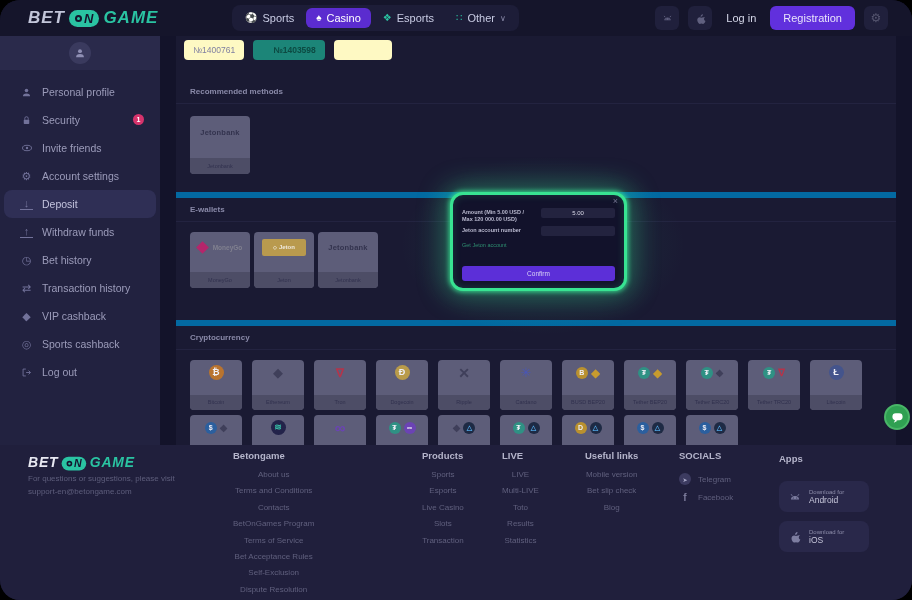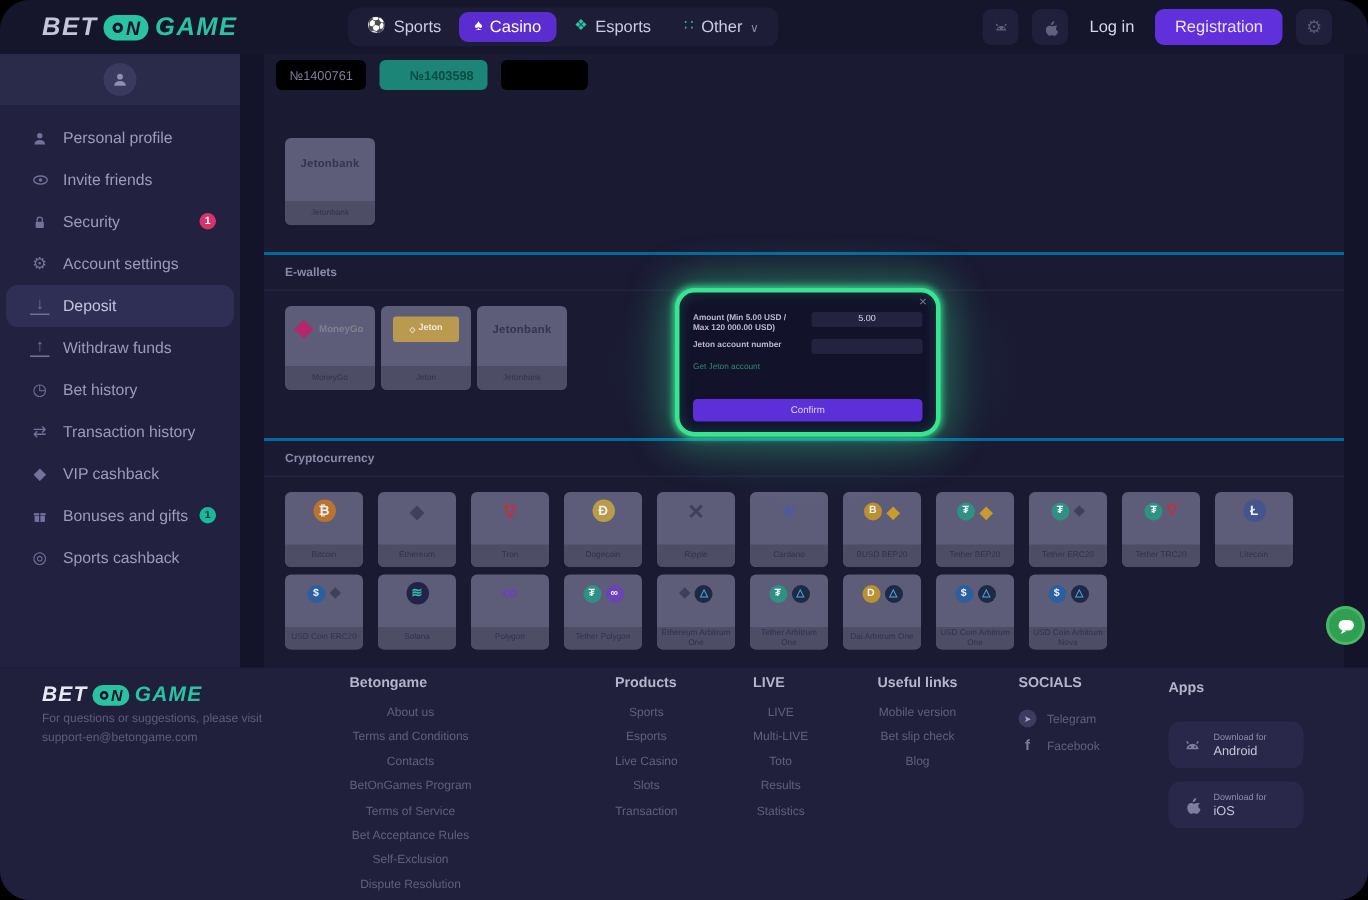--- a/index.html
+++ b/index.html
@@ -35,26 +35,26 @@
   .side-item.active{background:#2f2f55;color:#c4c4de;}
   .s-ico{width:13px;display:flex;justify-content:center;color:#72729a;font-size:11px;line-height:1;flex:none;}
   .badge{position:absolute;right:12px;top:8px;width:11px;height:11px;border-radius:50%;font-size:7px;color:#fff;
          display:flex;align-items:center;justify-content:center;font-weight:bold;}
   .badge.red{background:#d6336c;}
   .badge.teal{background:#18b89a;color:#0e2e27;}
 
   
   .main{position:absolute;left:176px;top:36px;width:720px;height:409px;background:#1a1a33;z-index:2;}
   .tabs{display:flex;gap:9px;margin:4px 0 0 8px;}
-  .tab{height:20px;min-width:57px;background:#000000;border-radius:4px;color:#7f7fa0;font-size:8.5px;
+  .tab{height:20px;min-width:57px;background:#fef9c3;border-radius:4px;color:#7f7fa0;font-size:8.5px;
        display:flex;align-items:center;justify-content:center;padding:0 9px;cursor:pointer;}
   .tab.active{background:#1c8578;color:#0c4a42;font-weight:bold;padding-left:20px;}
   .tab.blank{width:58px;}
   .sec-h{height:24px;line-height:24px;padding:0 14px;border-bottom:1px solid #232340;font-size:8px;color:#8a8aa9;font-weight:bold;}
-  .sec2,.sec3{border-top:2px solid #0369a1;}
+  .sec2,.sec3{border-top:6px solid #0369a1;}
   .sec1{margin-top:20px;}
   .sec2{margin-top:4px;}
   .sec3{margin-top:18px;}
   .cards{display:flex;gap:4px;padding:12px 14px 14px;}
   .cards.crypto{gap:10px;padding:10px 14px 0;}
   .cards.crypto.r2{padding-top:5px;}
   .card{width:60px;height:58px;background:#5d5d79;border-radius:4px;overflow:hidden;display:flex;flex-direction:column;cursor:pointer;gap:10px;}
   .card.cc{width:52px;height:50px;}
   .card-logo{flex:1;display:flex;align-items:center;justify-content:center;gap:3px;}
   .card-label{height:16px;background:#4d4d66;font-size:5.5px;color:#31314e;display:flex;align-items:center;justify-content:center;
@@ -186,38 +186,38 @@
         <span class="s-ico">
           <svg width="11" height="11" viewBox="0 0 16 16">
               <circle cx="8" cy="5" r="2.6" fill="#72729a"></circle>
               <path d="M2.8 13.5a5.2 4.2 0 0 1 10.4 0z" fill="#72729a"></path>
             </svg>
         </span>
         <span>Personal profile</span>
       </div>
       <div class="side-item">
         <span class="s-ico">
-          <svg width="12" height="12" viewBox="0 0 16 16">
-              <ellipse cx="8" cy="8" rx="6" ry="3.6" fill="none" stroke="#72729a" stroke-width="1.2"></ellipse>
-              <circle cx="8" cy="8" r="1.6" fill="#72729a"></circle>
-            </svg>
-        </span>
-        <span>Invite friends</span>
-      </div>
-      <div class="side-item">
-        <span class="s-ico">
           <svg width="11" height="11" viewBox="0 0 16 16">
               <rect x="4" y="7" width="8" height="6" rx="1" fill="#72729a"></rect>
               <path d="M5.5 7V5a2.5 2.5 0 0 1 5 0v2" fill="none" stroke="#72729a" stroke-width="1.3"></path>
             </svg>
         </span>
         <span>Security</span>
         <span class="badge red">1</span>
       </div>
       <div class="side-item">
+        <span class="s-ico">
+          <svg width="12" height="12" viewBox="0 0 16 16">
+              <ellipse cx="8" cy="8" rx="6" ry="3.6" fill="none" stroke="#72729a" stroke-width="1.2"></ellipse>
+              <circle cx="8" cy="8" r="1.6" fill="#72729a"></circle>
+            </svg>
+        </span>
+        <span>Invite friends</span>
+      </div>
+      <div class="side-item">
         <span class="s-ico">⚙</span>
         <span>Account settings</span>
       </div>
       <div class="side-item active">
         <span class="s-ico" style="border-bottom:1.5px solid #72729a;">↓</span>
         <span>Deposit</span>
       </div>
       <div class="side-item">
         <span class="s-ico" style="border-bottom:1.5px solid #72729a;">↑</span>
         <span>Withdraw funds</span>
@@ -228,45 +228,44 @@
       </div>
       <div class="side-item">
         <span class="s-ico">⇄</span>
         <span>Transaction history</span>
       </div>
       <div class="side-item">
         <span class="s-ico">◆</span>
         <span>VIP cashback</span>
       </div>
       <div class="side-item">
+        <span class="s-ico">◎</span>
+        <span>Sports cashback</span>
+      </div>
+      <div class="side-item">
         <span class="s-ico">
           <svg width="11" height="11" viewBox="0 0 16 16">
-              <rect x="3" y="7" width="10" height="6" fill="#72729a"></rect>
-              <rect x="2.3" y="4.5" width="11.4" height="2" fill="#72729a"></rect>
-              <rect x="7.4" y="4.5" width="1.2" height="8.5" fill="#222240"></rect>
+              <path d="M7 3H3v10h4" fill="none" stroke="#72729a" stroke-width="1.3"></path>
+              <path d="M7.5 8h6M11 5.2 13.8 8 11 10.8" fill="none" stroke="#72729a" stroke-width="1.3"></path>
             </svg>
         </span>
-        <span>Bonuses and gifts</span>
-        <span class="badge teal">1</span>
-      </div>
-      <div class="side-item">
-        <span class="s-ico">◎</span>
-        <span>Sports cashback</span>
+        <span>Log out</span>
       </div>
     </div>
   </div>
 
   <div class="main">
     <div class="tabs">
       <div class="tab">№1400761</div>
       <div class="tab active">№1403598</div>
       <div class="tab blank"></div>
     </div>
 
     <div class="sec1">
+      <div class="sec-h">Recommended methods</div>
       <div class="cards">
         <div class="card">
           <div class="card-logo">
               <span class="jb-text">Jetonbank</span>
             </div>
           <div class="card-label">Jetonbank</div>
         </div>
       </div>
     </div>
 
@@ -480,21 +479,21 @@
       <div class="f-col-h">Betongame</div>
       <div class="f-link">About us</div>
       <div class="f-link">Terms and Conditions</div>
       <div class="f-link">Contacts</div>
       <div class="f-link">BetOnGames Program</div>
       <div class="f-link">Terms of Service</div>
       <div class="f-link">Bet Acceptance Rules</div>
       <div class="f-link">Self-Exclusion</div>
       <div class="f-link">Dispute Resolution</div>
     </div>
-    <div class="f-col" style="left:410px;">
+    <div class="f-col" style="left:422px;">
       <div class="f-col-h">Products</div>
       <div class="f-link">Sports</div>
       <div class="f-link">Esports</div>
       <div class="f-link">Live Casino</div>
       <div class="f-link">Slots</div>
       <div class="f-link">Transaction</div>
     </div>
     <div class="f-col" style="left:502px;">
       <div class="f-col-h">LIVE</div>
       <div class="f-link">LIVE</div>

